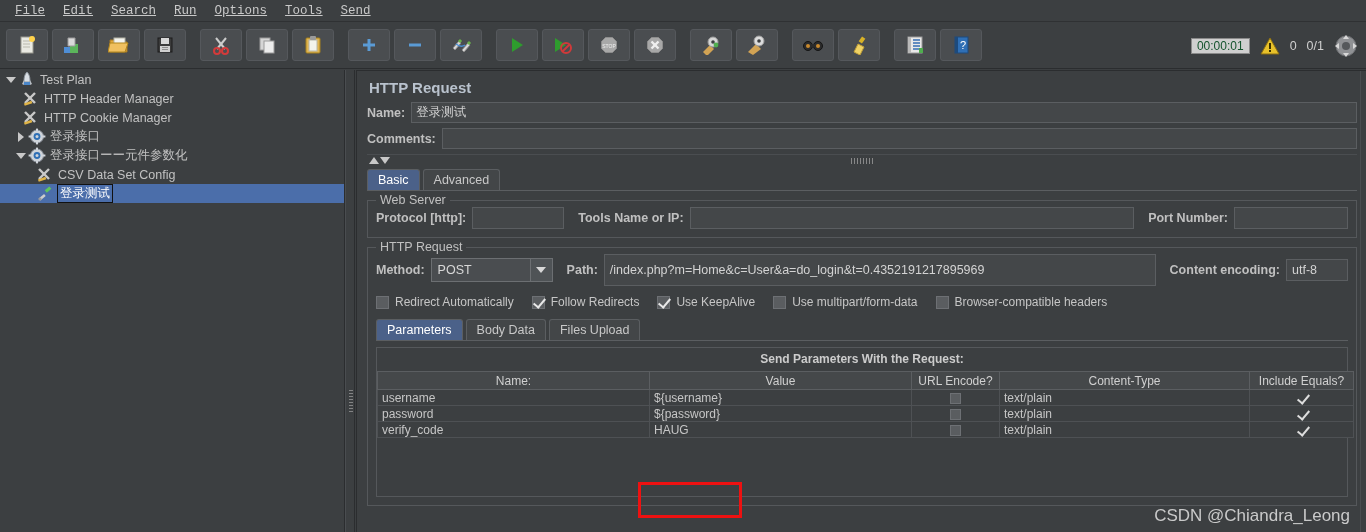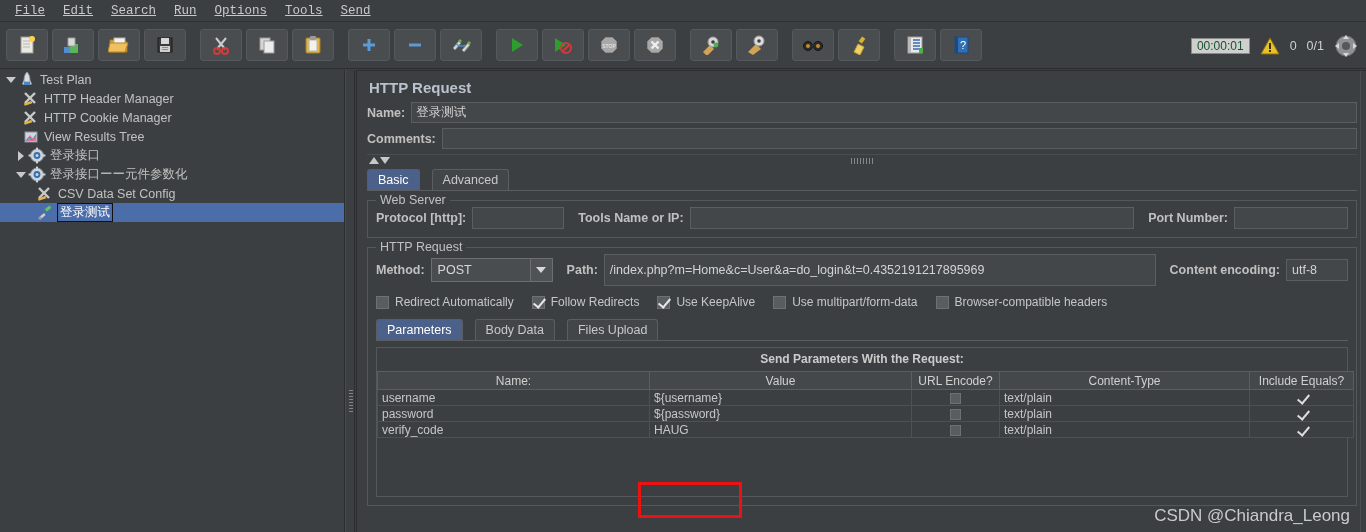--- a/index.html
+++ b/index.html
@@ -128,21 +128,21 @@
     background: repeating-linear-gradient(to right,#9a9a9a 0 1px, transparent 1px 3px);
     opacity: .8;
   }
 
   
   .tabstrip { display: flex; align-items: flex-end; height: 22px; border-bottom: 1px solid #5b5e61; }
   .tab {
     height: 21px; line-height: 20px; padding: 0 10px;
     font-size: 12.5px; color: #c8c8c8;
     border: 1px solid #5b5e61; border-bottom: none;
-    background: #434648; margin-right: 12px;
+    background: #434648; margin-right: 3px;
     border-radius: 3px 3px 0 0;
   }
   .tab.active { background: #4b6189; color: #ffffff; }
 
   
   .group {
     border: 1px solid #55585b; margin-top: 9px; padding: 6px 8px 8px 8px;
     position: relative;
   }
   .group > .gtitle {
@@ -475,30 +475,20 @@
         <span class="ticon">
           <svg width="18" height="17" viewBox="0 0 18 17">
             <line x1="3" y1="13" x2="13" y2="3" stroke="#c9c9c9" stroke-width="2.4"></line>
             <line x1="3" y1="3" x2="13" y2="13" stroke="#c9c9c9" stroke-width="2.4"></line>
             <rect x="2" y="12" width="8" height="2.6" fill="#e0b447" transform="rotate(-20 6 13)"></rect>
           </svg>
         </span>
         <span class="tlabel">HTTP Cookie Manager</span>
       </div>
 
-      <div class="treerow" style="padding-left:22px">
-        <span class="ticon">
-          <svg width="18" height="17" viewBox="0 0 18 17">
-            <rect x="3" y="4" width="12" height="10" fill="#cfd6de" stroke="#8b9299"></rect>
-            <path d="M4 13 L8 7 L11 11 L14 6 L14 13 Z" fill="#e2738f"></path>
-            <path d="M4 13 L7 9 L10 12 L14 7" stroke="#4a86c8" fill="none"></path>
-          </svg>
-        </span>
-        <span class="tlabel">View Results Tree</span>
-      </div>
 
       <div class="treerow" style="padding-left:14px">
         <span class="tw">
             <i class="tri-right"></i>
           </span>
         <span class="ticon">
           <svg width="18" height="17" viewBox="0 0 18 17">
             <circle cx="9" cy="8.5" r="6.5" fill="#cfd4da" stroke="#8a9099"></circle>
             <circle cx="9" cy="8.5" r="3.4" fill="#2f6fb5"></circle>
             <circle cx="9" cy="8.5" r="1.5" fill="#cfd4da"></circle>

